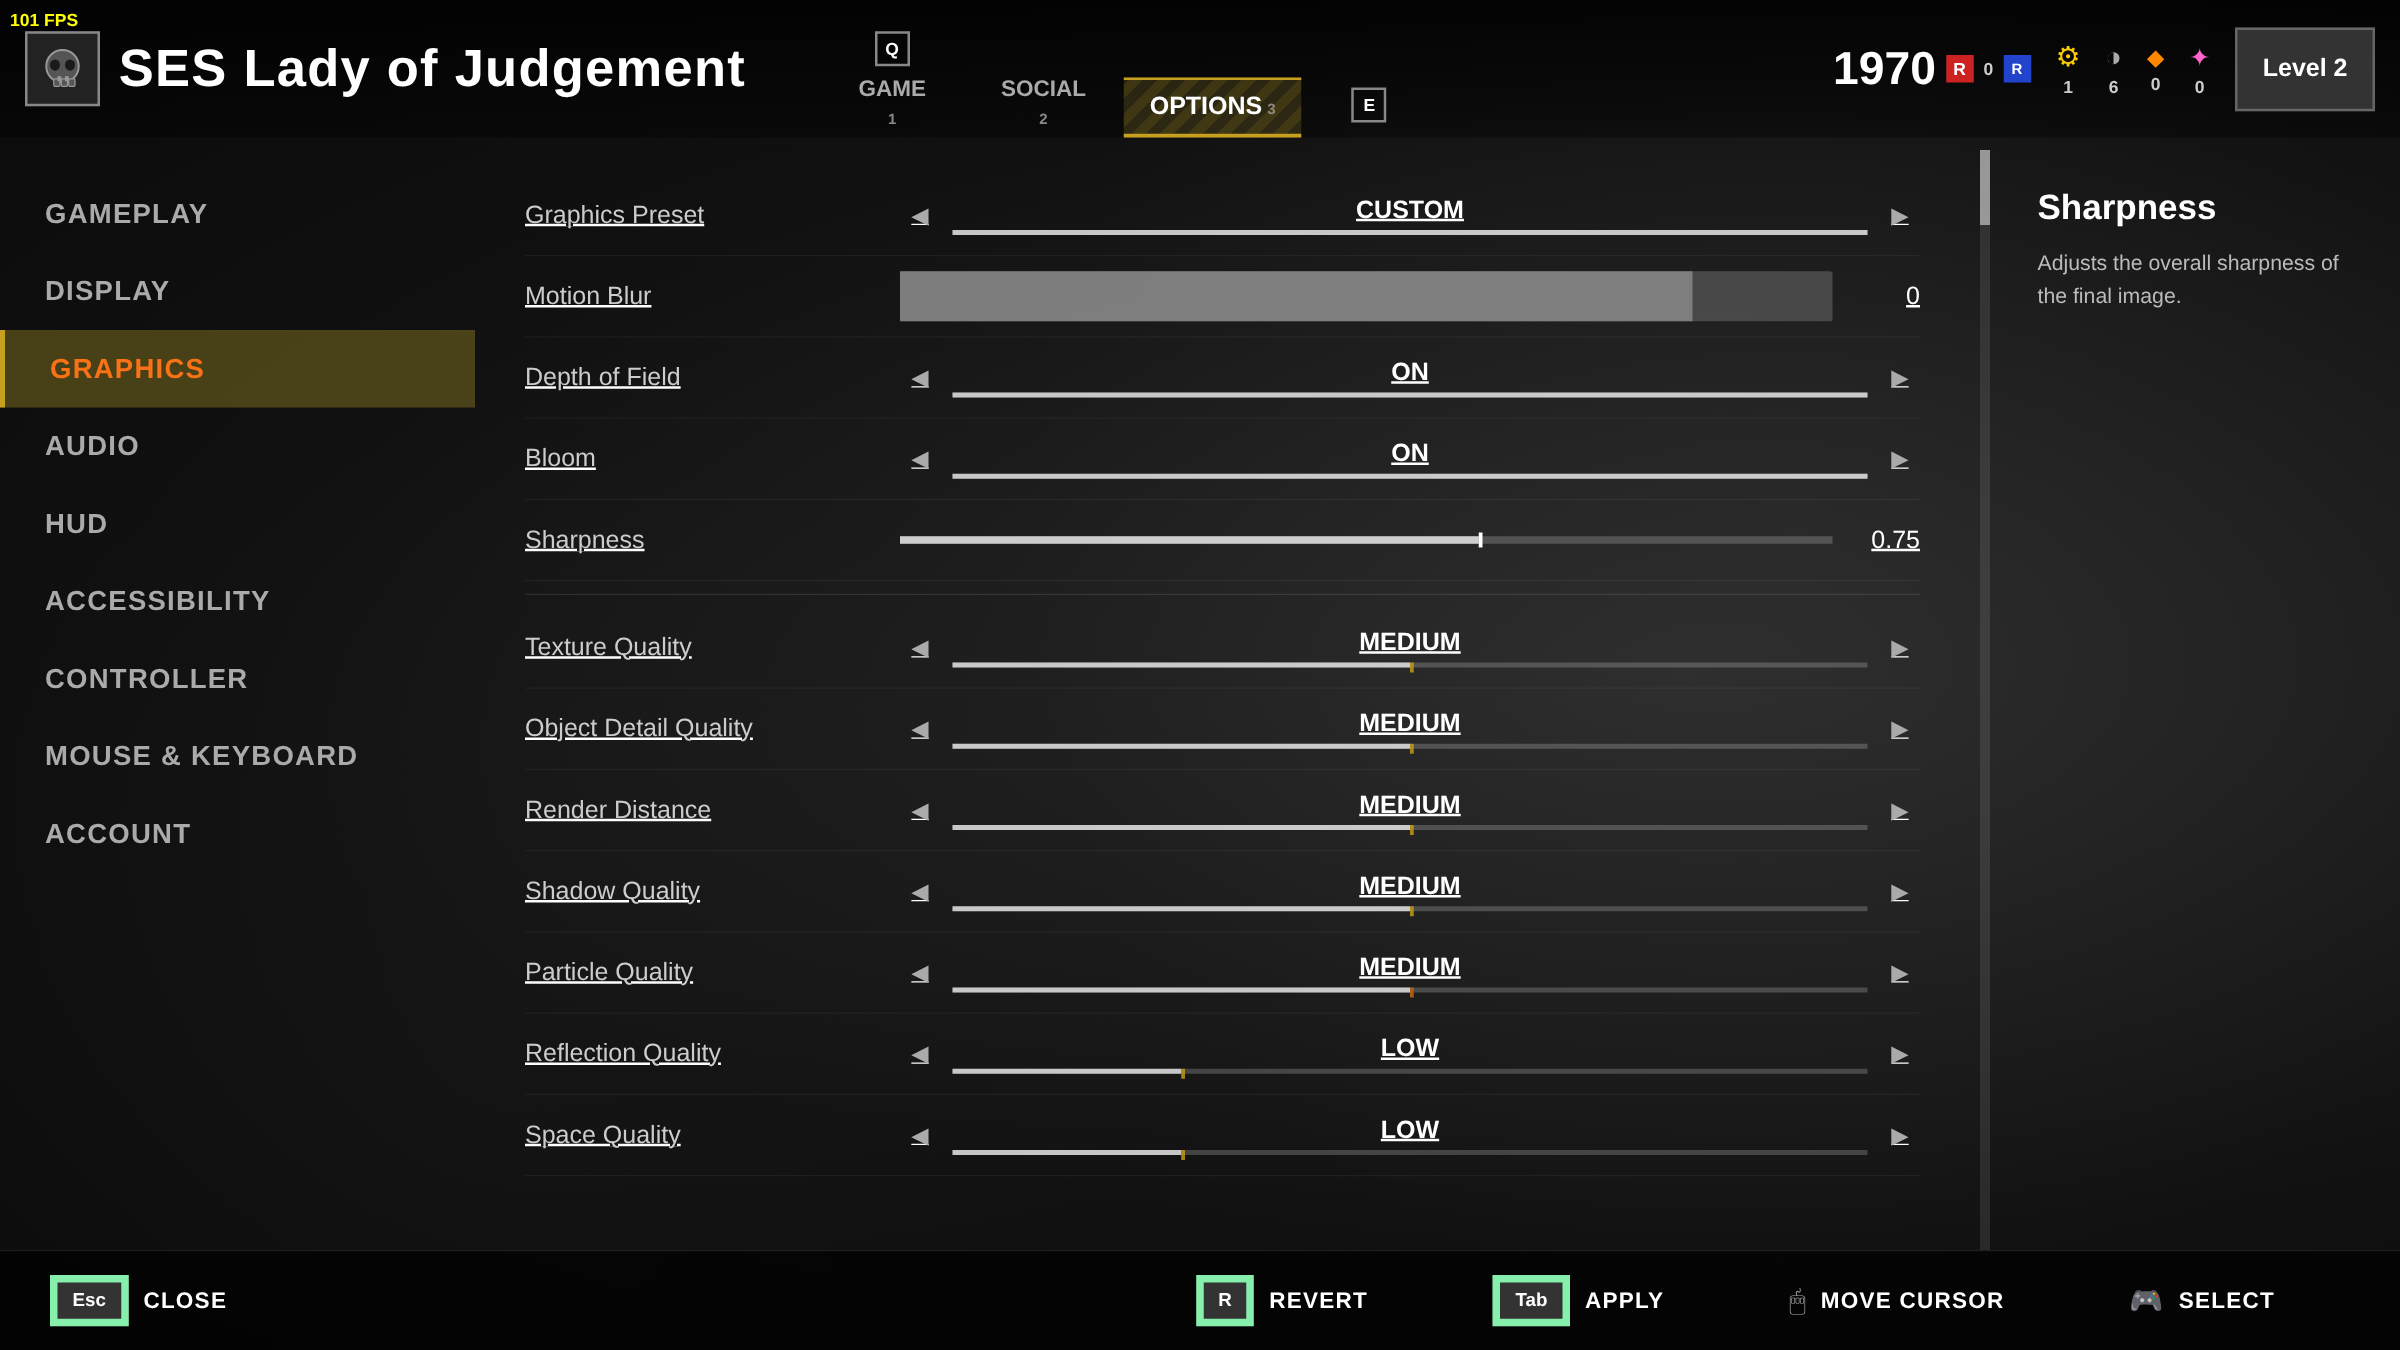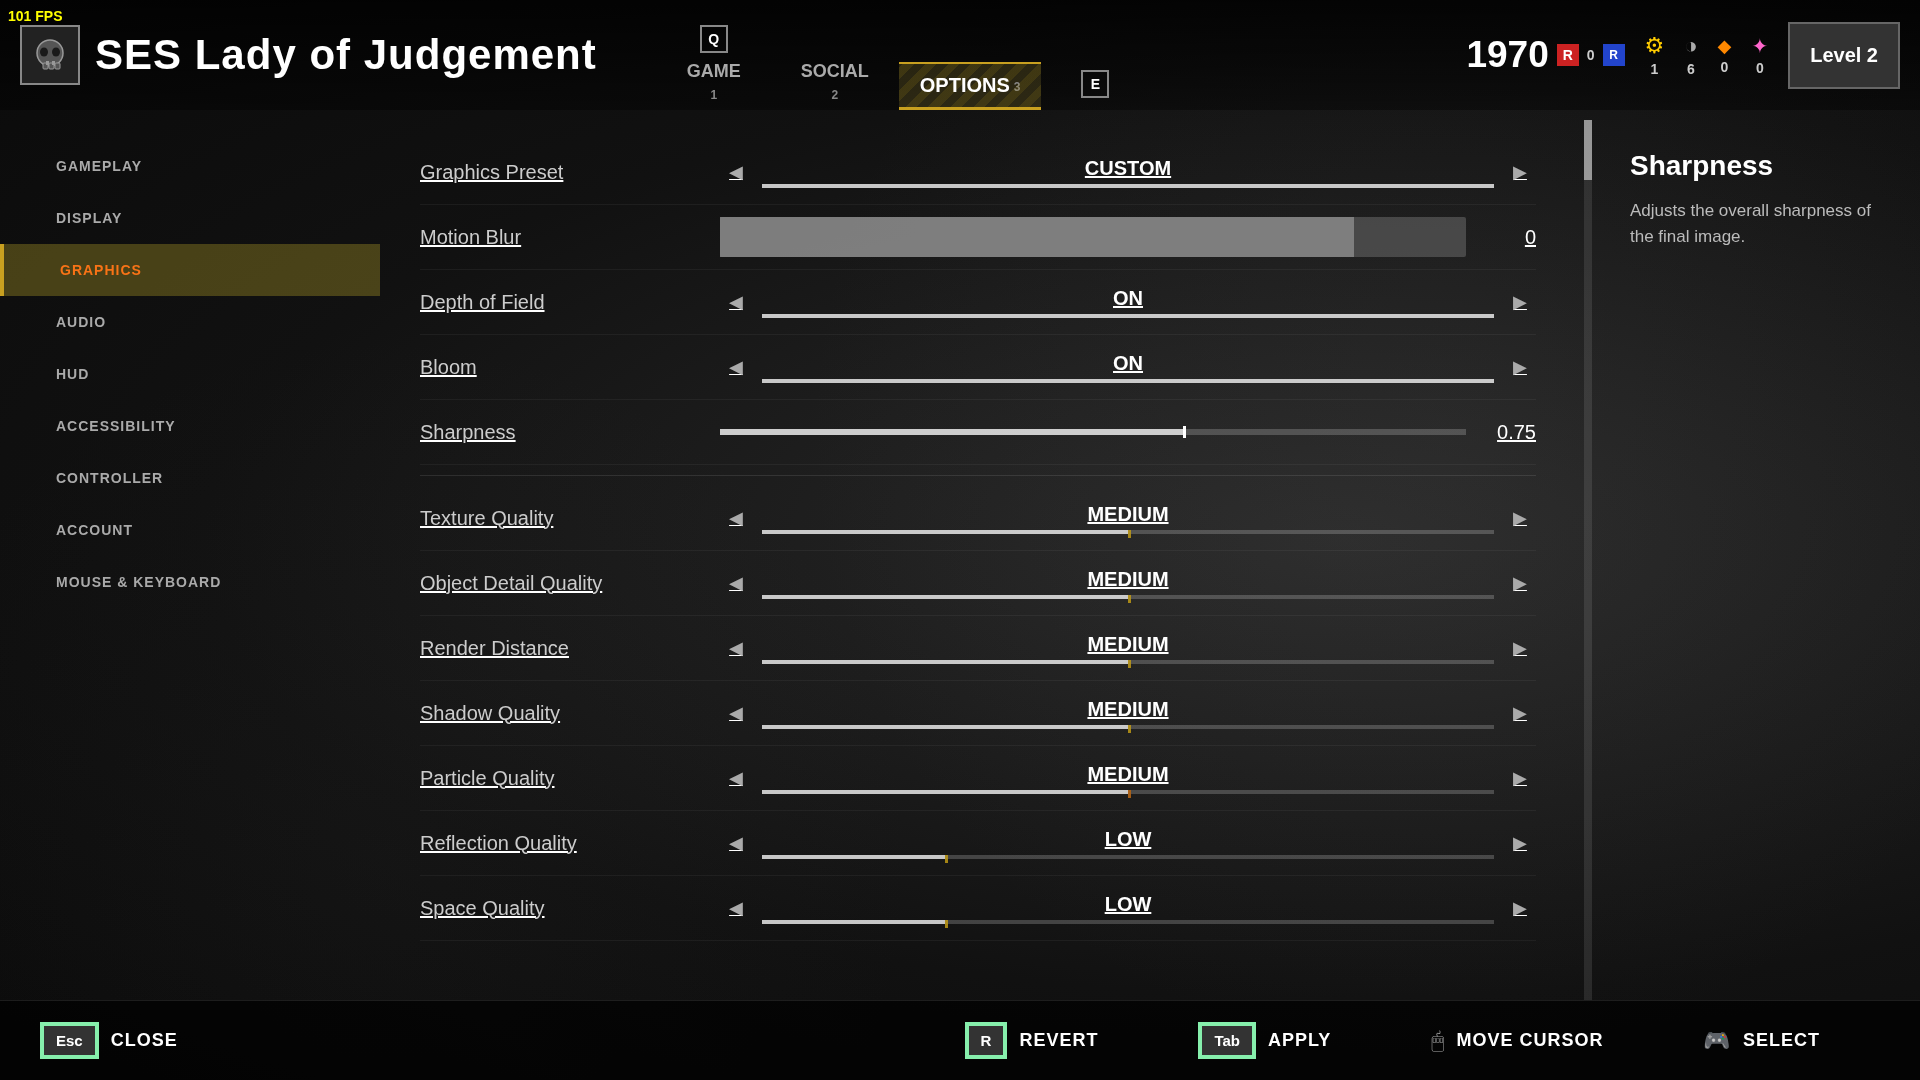--- a/index.html
+++ b/index.html
@@ -226,22 +226,22 @@
     }
 
     
     .sidebar {
       width: 380px;
       padding: 20px 0;
       flex-shrink: 0;
     }
 
     .sidebar-item {
-      padding: 18px 56px;
-      font-size: 14px;
+      padding: 18px 36px;
+      font-size: 22px;
       font-weight: bold;
       color: #aaa;
       cursor: pointer;
       letter-spacing: 1px;
       text-transform: uppercase;
     }
 
     .sidebar-item.active {
       color: #f97316;
       background: rgba(180,160,40,0.35);
@@ -408,21 +408,21 @@
 
     .bottom-action {
       display: flex;
       align-items: center;
       gap: 12px;
       margin-right: 60px;
     }
 
     .key-badge {
       background: #333;
-      border: 4px solid #86efac;
+      border: 6px solid #86efac;
       padding: 6px 12px;
       font-size: 15px;
       font-weight: bold;
       color: #fff;
       min-width: 40px;
       text-align: center;
     }
 
     .action-label {
       font-size: 18px;
@@ -517,22 +517,22 @@
 <div class="main-content">
 
   <div class="sidebar">
     <div class="sidebar-item">GAMEPLAY</div>
     <div class="sidebar-item">DISPLAY</div>
     <div class="sidebar-item active">GRAPHICS</div>
     <div class="sidebar-item">AUDIO</div>
     <div class="sidebar-item">HUD</div>
     <div class="sidebar-item">ACCESSIBILITY</div>
     <div class="sidebar-item">CONTROLLER</div>
+    <div class="sidebar-item">MOUSE &amp; KEYBOARD</div>
     <div class="sidebar-item">ACCOUNT</div>
-    <div class="sidebar-item">MOUSE &amp; KEYBOARD</div>
   </div>
 
   <div class="settings-panel">
 
     <div class="setting-row">
       <div class="setting-label">Graphics Preset</div>
       <div class="setting-control">
         <div class="arrow-btn">◀</div>
         <div class="slider-container">
           <div class="value-label">CUSTOM</div>

